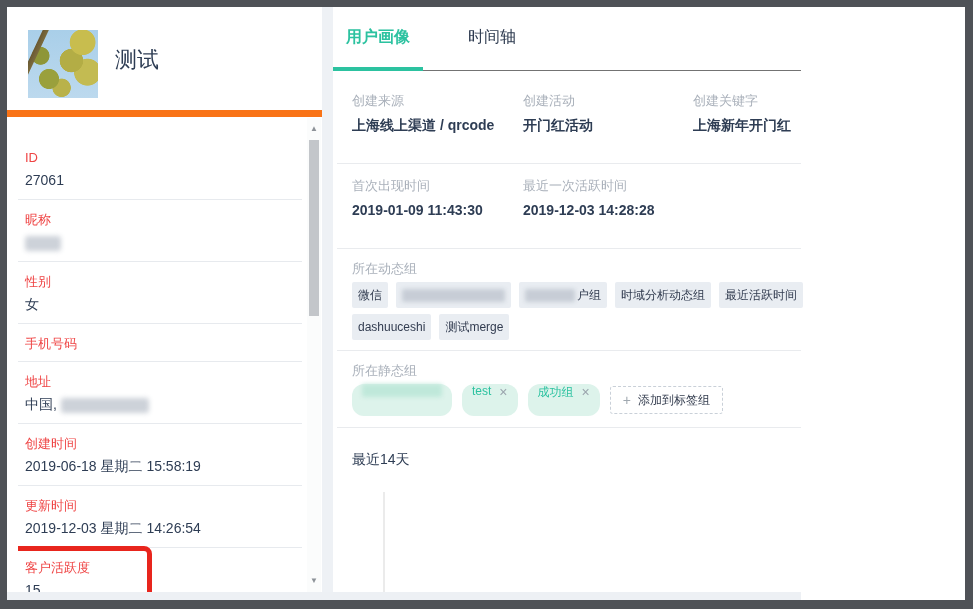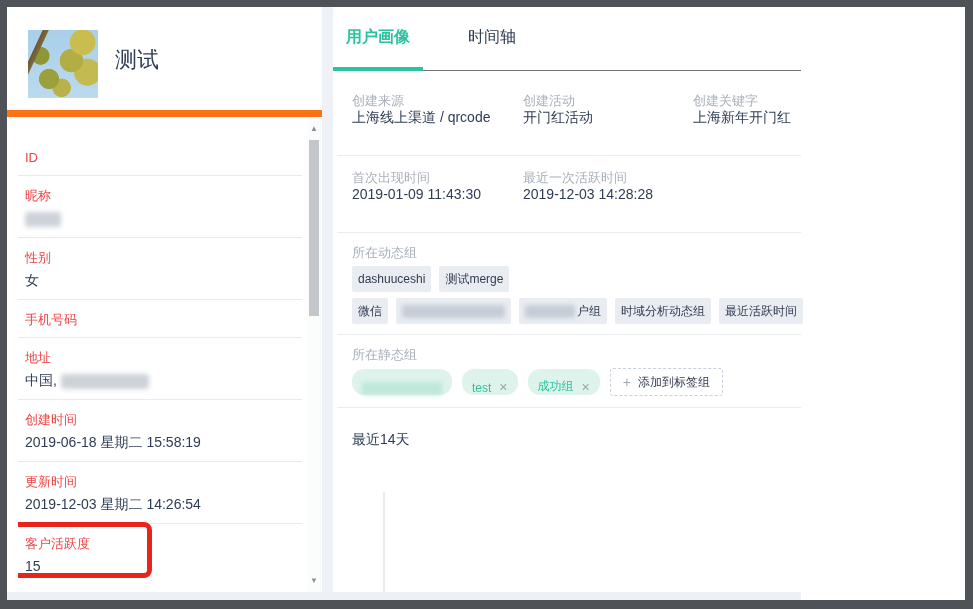--- a/index.html
+++ b/index.html
@@ -56,28 +56,28 @@
   .tab.active { color: #2cc2a0; font-weight: bold; border-bottom-color: #2cc2a0; }
 
   .rp-sections { margin-left: 4px; width: 464px; }
   .section { border-bottom: 1px solid #e9ebee; padding: 14px 0 29px 15px; }
   .section.no-border { border-bottom: none; }
   .sec-info1 { padding-top: 22px; }
   .info-grid { display: grid; }
   .cols-3 { grid-template-columns: 171px 170px 1fr; }
   .cols-2 { grid-template-columns: 171px 1fr; }
   .i-label { font-size: 13px; color: #a9b0ba; line-height: 15px; }
-  .i-value { font-size: 14px; color: #2e3d54; line-height: 18px; margin-top: 0; }
+  .i-value { font-size: 14px; color: #2e3d54; line-height: 18px; margin-top: 8px; font-weight: bold; }
 
   .g-label { font-size: 13px; color: #a9b0ba; line-height: 15px; }
   .tag-row { display: flex; align-items: center; margin-top: 6px; }
   .tag-dyn { display: inline-flex; align-items: center; height: 26px; padding: 0 6px; margin-right: 8px;
              background: #e9edf2; color: #323c50; font-size: 12px; border-radius: 2px; white-space: nowrap; cursor: default; }
   .tag-dyn .blur-in { display: inline-block; height: 13px; border-radius: 2px; background: #c7cdd6; filter: blur(2px); }
-  .tag-mint { display: inline-flex; align-items: flex-end; height: 26px; padding: 0 10px; margin-right: 10px;
+  .tag-mint { display: inline-flex; align-items: flex-start; height: 32px; padding: 0 10px; margin-right: 10px;
               background: #ddf3eb; color: #2cc2a0; font-size: 12px; border-radius: 12px; white-space: nowrap; cursor: default; }
   .tag-mint .blur-in { display: inline-block; height: 13px; border-radius: 2px; background: #bfe8da; filter: blur(2px); }
   .tag-close { color: #9aa4ad; margin-left: 8px; font-size: 14px; cursor: pointer; }
   .add-tag-btn { display: inline-flex; align-items: center; height: 28px; padding: 0 12px;
                  border: 1px dashed #c9d0d8; border-radius: 3px; background: #fff;
                  font-size: 12px; color: #333c4e; cursor: pointer; }
   .add-tag-btn .plus { color: #a0a8b0; font-size: 14px; margin-right: 7px; }
 
   .usage-value { font-size: 14px; color: #2e3d54; margin-top: 9px; }
 
@@ -93,20 +93,21 @@
   <div class="page">
 
     <div class="left-panel">
       <div class="left-header">
         <div class="avatar"></div>
         <div class="left-title">测试</div>
       </div>
       <div class="fields">
           <div class="field-row">
             <div class="f-label">ID</div>
+            <div class="f-value"><span>27061</span></div>
           </div>
           <div class="field-row">
             <div class="f-label">昵称</div>
             <div class="f-value"><span class="blur-block" style="width: 36px; margin-left: 0px;"></span></div>
           </div>
           <div class="field-row">
             <div class="f-label">性别</div>
             <div class="f-value"><span>女</span></div>
           </div>
           <div class="field-row">
@@ -171,42 +172,42 @@
                 <div class="i-value">2019-12-03 14:28:28</div>
               </div>
             </div>
         </div>
 
         <div class="section" style="padding:12px 0 10px 15px;">
           <div class="g-label">所在动态组</div>
           <div id="dynTags">
               <div class="tag-row">
                 <span class="tag-dyn">
-                  <span>dashuuceshi</span>
-                </span>
-                <span class="tag-dyn">
-                  <span>测试merge</span>
-                </span>
-              </div>
-              <div class="tag-row">
-                <span class="tag-dyn">
                   <span>微信</span>
                 </span>
                 <span class="tag-dyn">
                   <span class="blur-in" style="width: 103px;"></span>
                 </span>
                 <span class="tag-dyn">
                   <span class="blur-in" style="width: 50px; margin-right: 2px;"></span>
                   <span>户组</span>
                 </span>
                 <span class="tag-dyn">
                   <span>时域分析动态组</span>
                 </span>
                 <span class="tag-dyn">
                   <span>最近活跃时间</span>
+                </span>
+              </div>
+              <div class="tag-row">
+                <span class="tag-dyn">
+                  <span>dashuuceshi</span>
+                </span>
+                <span class="tag-dyn">
+                  <span>测试merge</span>
                 </span>
               </div>
             </div>
         </div>
 
         <div class="section" style="padding:12px 0 11px 15px;">
           <div class="g-label">所在静态组</div>
           <div class="tag-row" id="staticTags">
               <span class="tag-mint">
                 <span class="blur-in" style="width: 80px;"></span>

